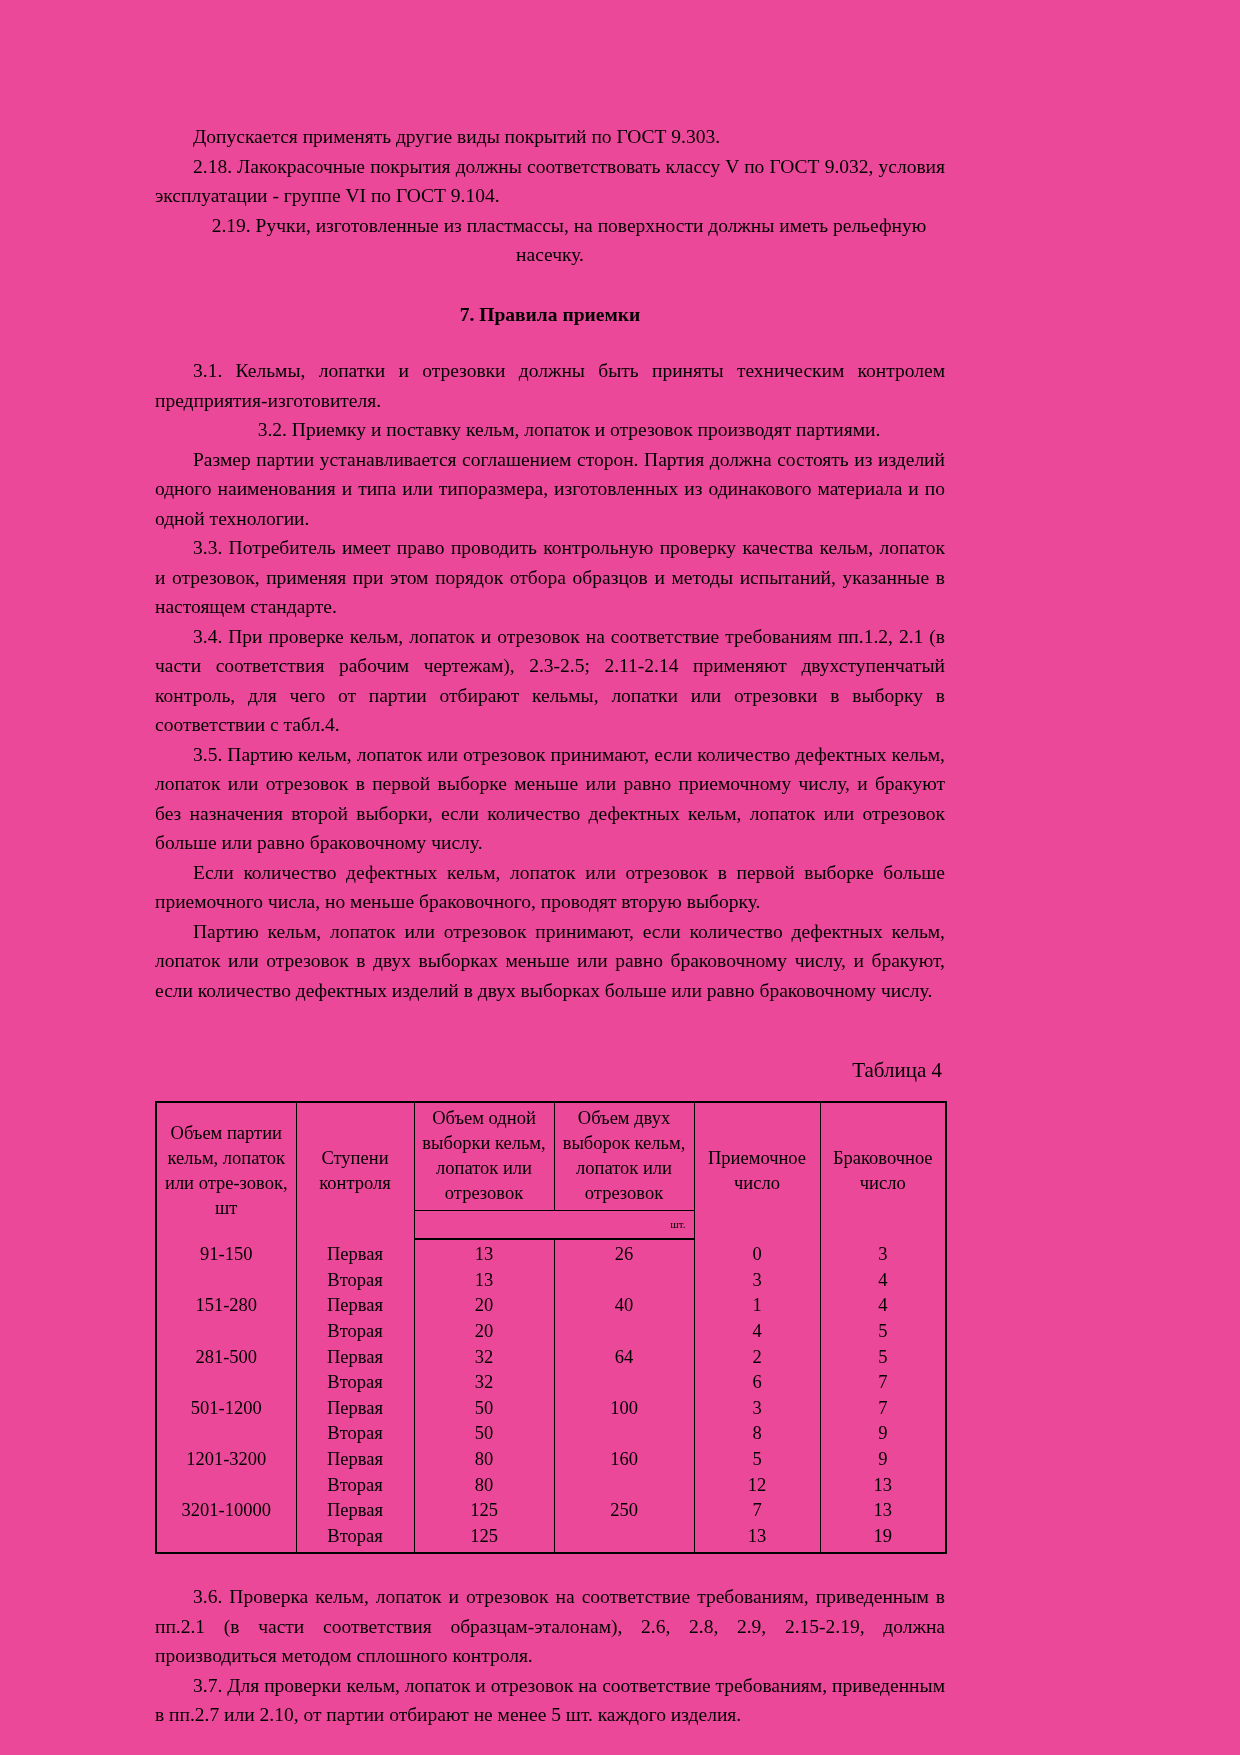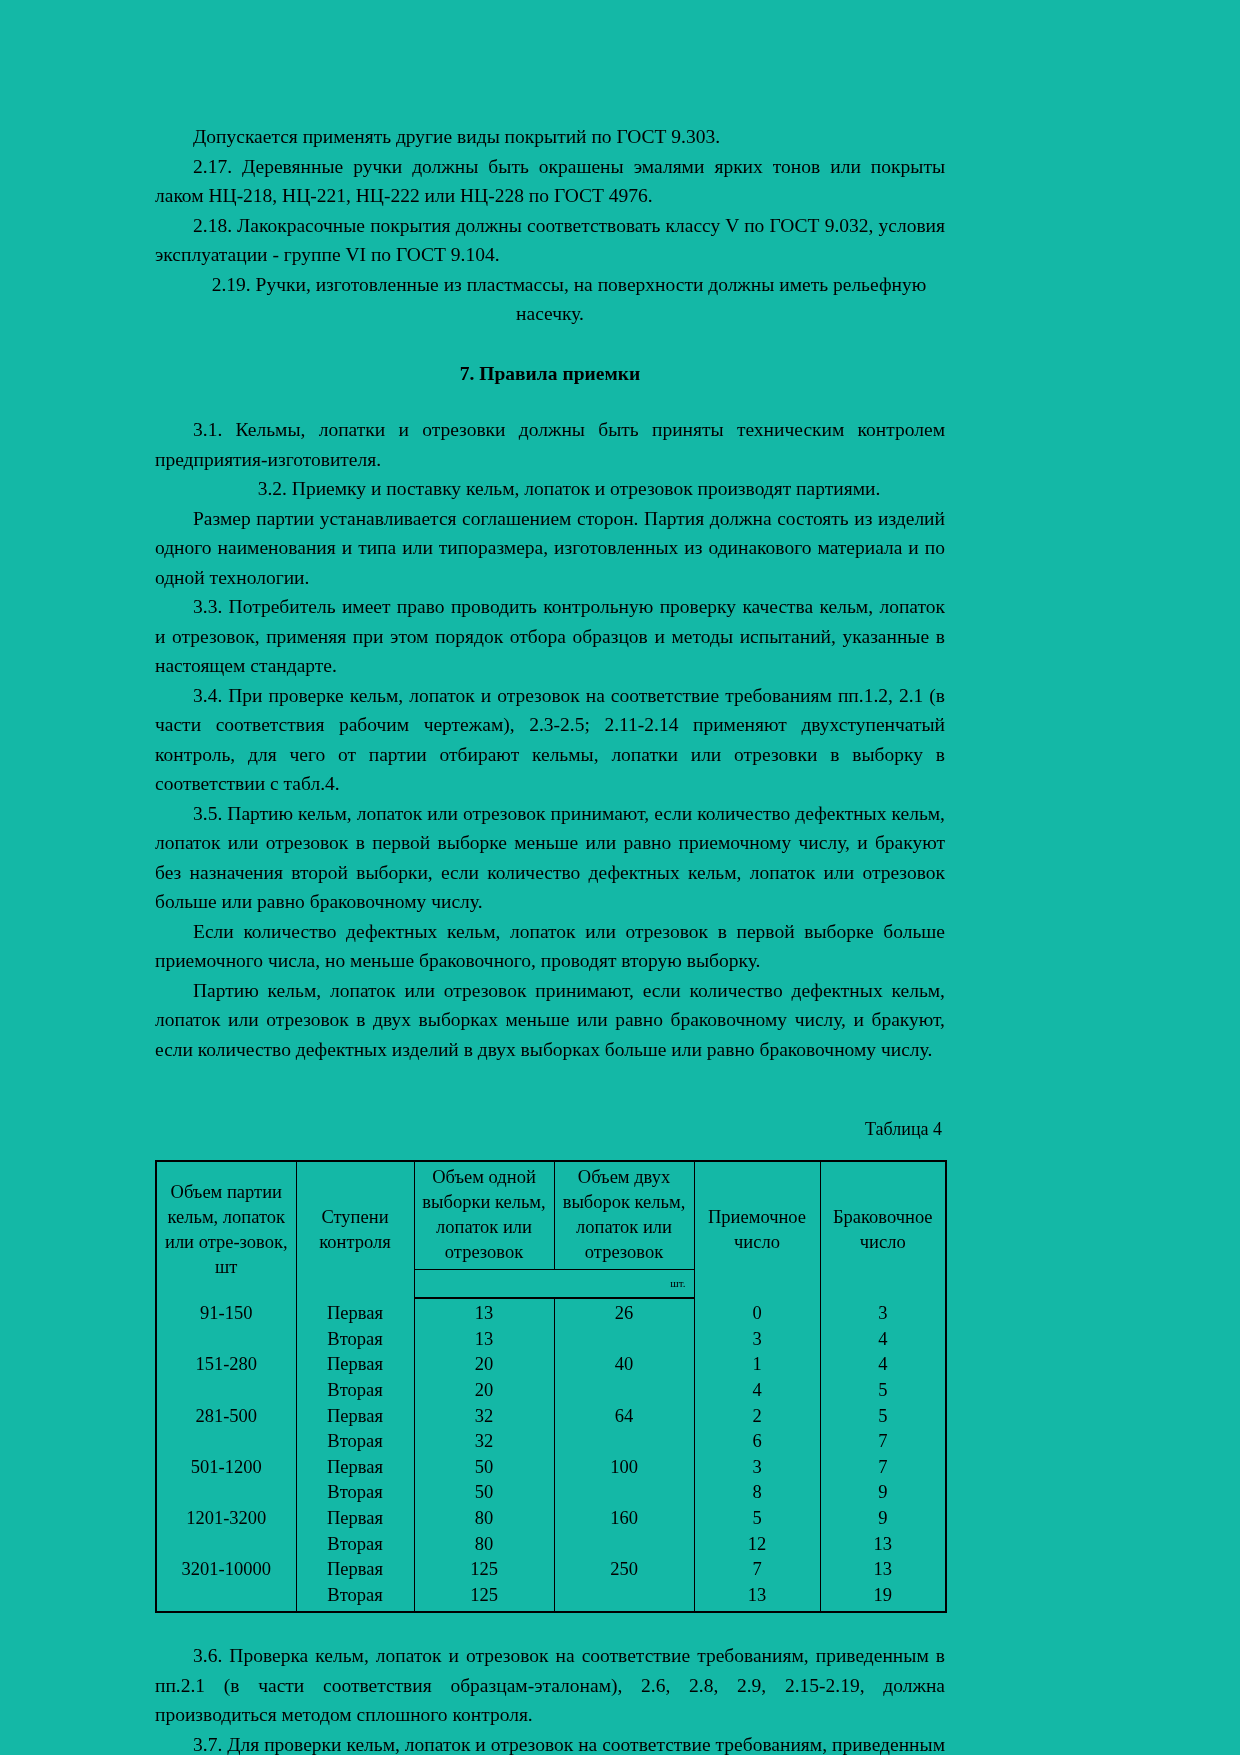--- a/index.html
+++ b/index.html
@@ -9,21 +9,21 @@
   }
   body {
     font-family: "Liberation Serif", "DejaVu Serif", serif;
     color: #000000;
   }
   .page {
     position: relative;
     width: 1240px;
     height: 1755px;
     margin: 0 auto;
-    background: #14b8a6;
+    background: #ec4899;
     box-sizing: border-box;
     padding: 0;
     overflow: hidden;
   }
   .content {
     position: absolute;
     left: 155px;
     top: 122px;
     width: 790px;
   }
@@ -45,21 +45,21 @@
     line-height: 29.5px;
     font-weight: bold;
     text-align: center;
     text-indent: 0;
   }
   .gap-before-head { height: 30px; }
   .gap-after-head { height: 27px; }
   .gap-table-top { height: 52px; }
   .table-caption {
     margin: 0;
-    font-size: 18px;
+    font-size: 21px;
     line-height: 26px;
     text-align: right;
     padding-right: 3px;
   }
   .gap-caption { height: 18px; }
 
   table.accept-table {
     border-collapse: collapse;
     width: 790px;
     table-layout: fixed;
@@ -117,21 +117,20 @@
 
   .gap-after-table { height: 28px; }
 </style>
 </head>
 <body>
 
 <div class="page">
   <div class="content">
 
     <p class="para">Допускается применять другие виды покрытий по ГОСТ 9.303.</p>
-    <p class="para">2.17. Деревянные ручки должны быть окрашены эмалями ярких тонов или покрыты лаком НЦ-218, НЦ-221, НЦ-222 или НЦ-228 по ГОСТ 4976.</p>
     <p class="para">2.18. Лакокрасочные покрытия должны соответствовать классу V по ГОСТ 9.032, условия эксплуатации - группе VI по ГОСТ 9.104.</p>
     <p class="para last-left">2.19. Ручки, изготовленные из пластмассы, на поверхности должны иметь рельефную насечку.</p>
 
     <div class="gap-before-head"></div>
     <h2 class="section-head">7. Правила приемки</h2>
     <div class="gap-after-head"></div>
 
     <p class="para">3.1. Кельмы, лопатки и отрезовки должны быть приняты техническим контролем предприятия-изготовителя.</p>
     <p class="para last-left">3.2. Приемку и поставку кельм, лопаток и отрезовок производят партиями.</p>
     <p class="para">Размер партии устанавливается соглашением сторон. Партия должна состоять из изделий одного наименования и типа или типоразмера, изготовленных из одинакового материала и по одной технологии.</p>

